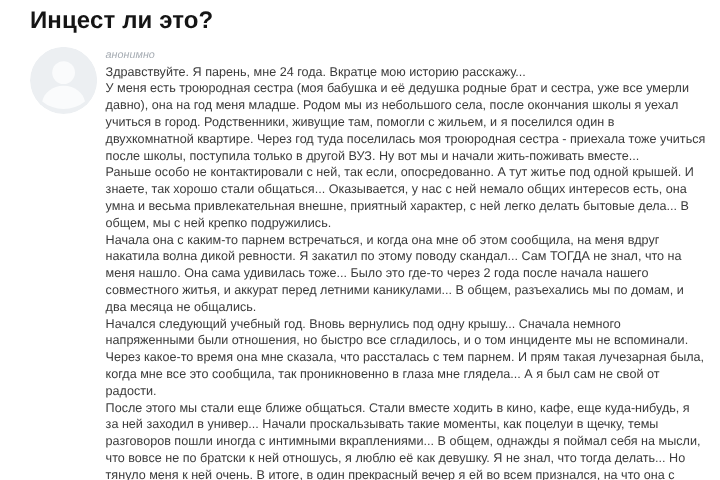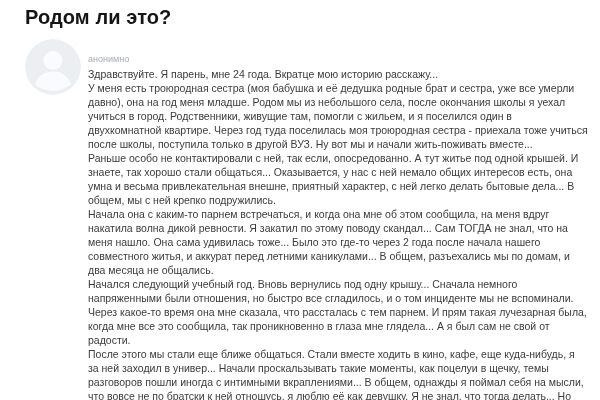--- a/index.html
+++ b/index.html
@@ -37,37 +37,38 @@
   }
   .avatar svg { display: block; }
   .post-content {
     width: 500px;
     max-width: 500px;
   }
   .author-label {
     font-size: 9px;
     line-height: 10px;
     color: #a6acb3;
-    margin-top: 15px;
+    margin-top: 1px;
     margin-bottom: 3px;
+    font-style: italic;
   }
   .post-text {
     font-size: 10.5px;
     line-height: 14px;
     color: #3b3b3b;
     white-space: pre-line;
     word-wrap: break-word;
   }
 </style>
 </head>
 <body>
 
 <div class="page">
 
-  <h1 class="page-title">Родом ли это?</h1>
+  <h1 class="page-title">Инцест ли это?</h1>
 
   <div class="post">
 
     <div class="avatar">
       <svg width="56" height="56" viewBox="0 0 56 56">
         <circle cx="28" cy="28" r="28" fill="#ecEFf2"></circle>
         <circle cx="28" cy="21.5" r="9.5" fill="#fafbfc"></circle>
         <path d="M 28 32.5 C 18.5 32.5 11.8 38.5 10.2 45.5 A 28 28 0 0 0 45.8 45.5 C 44.2 38.5 37.5 32.5 28 32.5 Z" fill="#fafbfc"></path>
       </svg>
     </div>

